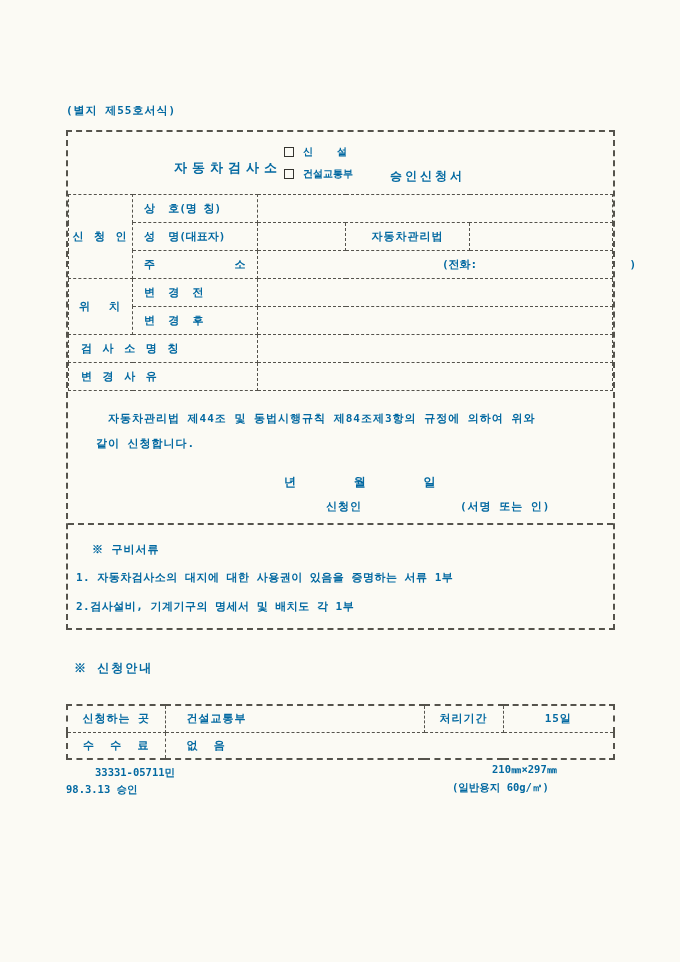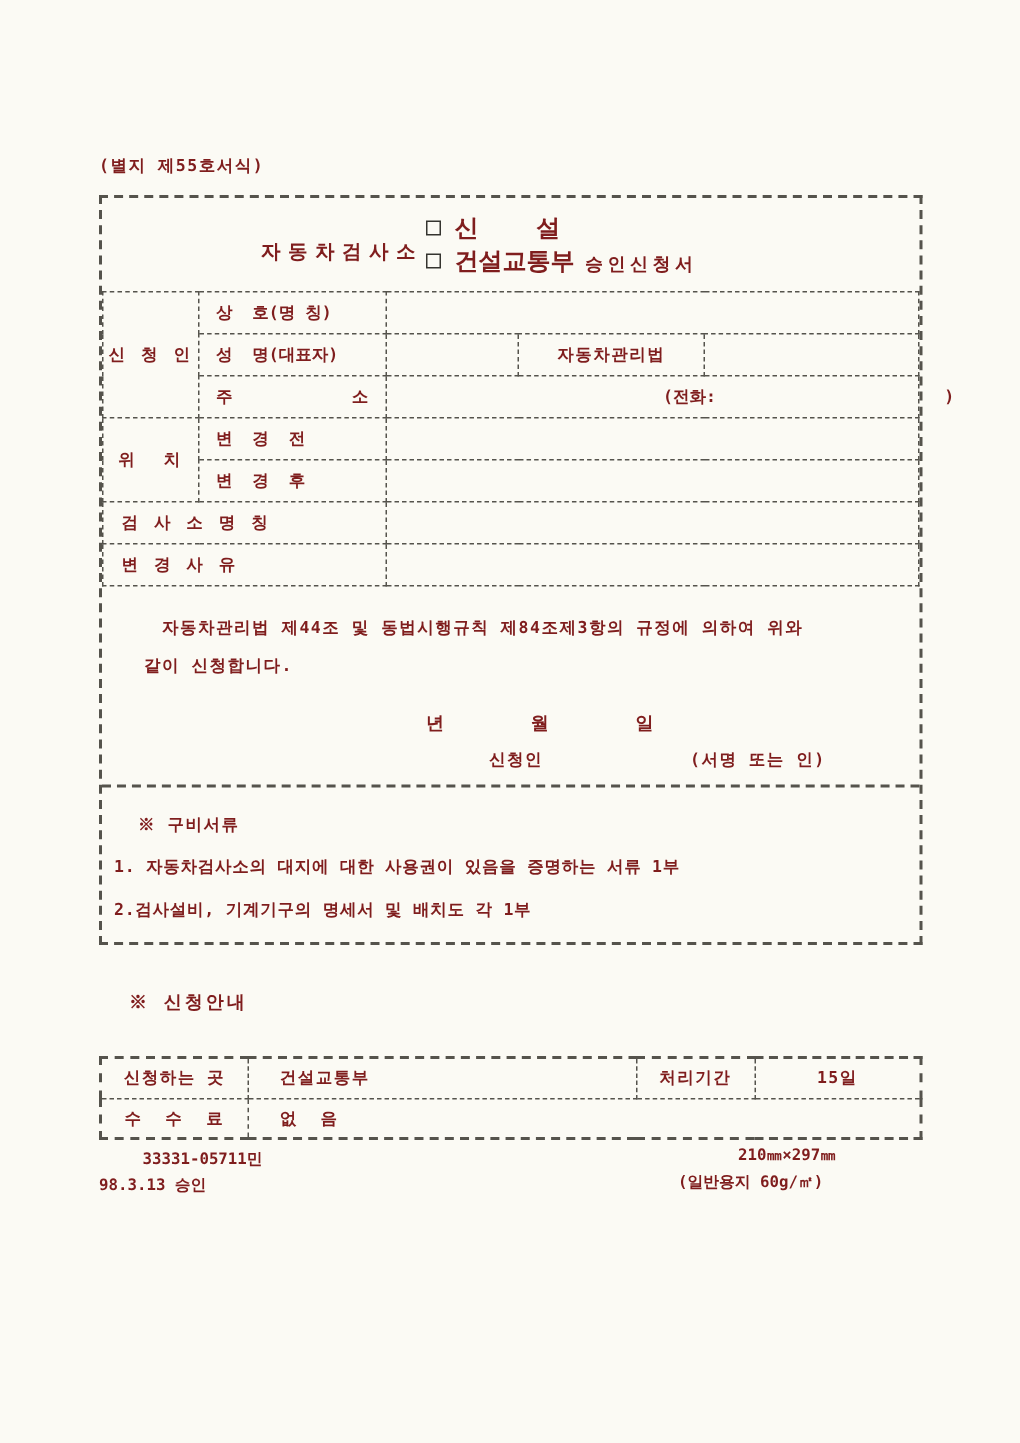--- a/index.html
+++ b/index.html
@@ -4,21 +4,21 @@
 <style>
   * { margin: 0; padding: 0; box-sizing: border-box; }
   html,body { background: #e9e9e6; }
   .page {
     position: relative;
     width: 680px;
     height: 962px;
     background: #fbfaf4;
     font-family: "DejaVu Sans Mono", "Liberation Mono", monospace;
     font-weight: bold;
-    color: #7f1d1d;
+    color: #0369a1;
     overflow: hidden;
   }
   .txt { white-space: pre; }
 
   .form-ref {
     position: absolute; left: 66px; top: 103px;
     font-size: 11px; letter-spacing: 1px;
   }
 
   
@@ -26,21 +26,21 @@
     position: absolute; left: 66px; top: 130px;
     width: 549px; height: 500px;
     border: 2px dashed #55534c;
   }
   .title-area { position: relative; height: 62px; }
   .station-label {
     position: absolute; left: 106px; top: 27px;
     font-size: 13px; letter-spacing: 5px;
   }
   .options { position: absolute; left: 216px; top: 9px; }
-  .opt { display: flex; align-items: center; height: 22px; font-size: 16px; }
+  .opt { display: flex; align-items: center; height: 22px; font-size: 10px; }
   .cbx {
     display: inline-block; width: 10px; height: 10px;
     border: 1.5px solid #35342f; margin-right: 9px; background: #fbfaf4;
   }
   .title-suffix {
     position: absolute; left: 322px; top: 36px;
     font-size: 12px; letter-spacing: 3px;
   }
 
   table.main-table {
@@ -67,21 +67,21 @@
     position: relative; border-top: 2px dashed #55534c;
     height: 106px; font-size: 11px;
   }
   .attach-head { position: absolute; left: 24px; top: 17px; letter-spacing: 1px; }
   .attach-1 { position: absolute; left: 8px; top: 45px; letter-spacing: 0.5px; }
   .attach-2 { position: absolute; left: 8px; top: 74px; letter-spacing: 0.5px; }
 
   
   .guide-head {
     position: absolute; left: 74px; top: 660px;
-    font-size: 12px; letter-spacing: 2px; margin-left: 12px;
+    font-size: 12px; letter-spacing: 2px;
   }
   table.bottom-table {
     position: absolute; left: 66px; top: 704px; width: 549px;
     border-collapse: collapse; table-layout: fixed;
     border: 2px dashed #55534c;
   }
   table.bottom-table td {
     border: 1px dashed #55534c;
     height: 27px; font-size: 11px; vertical-align: middle;
   }

